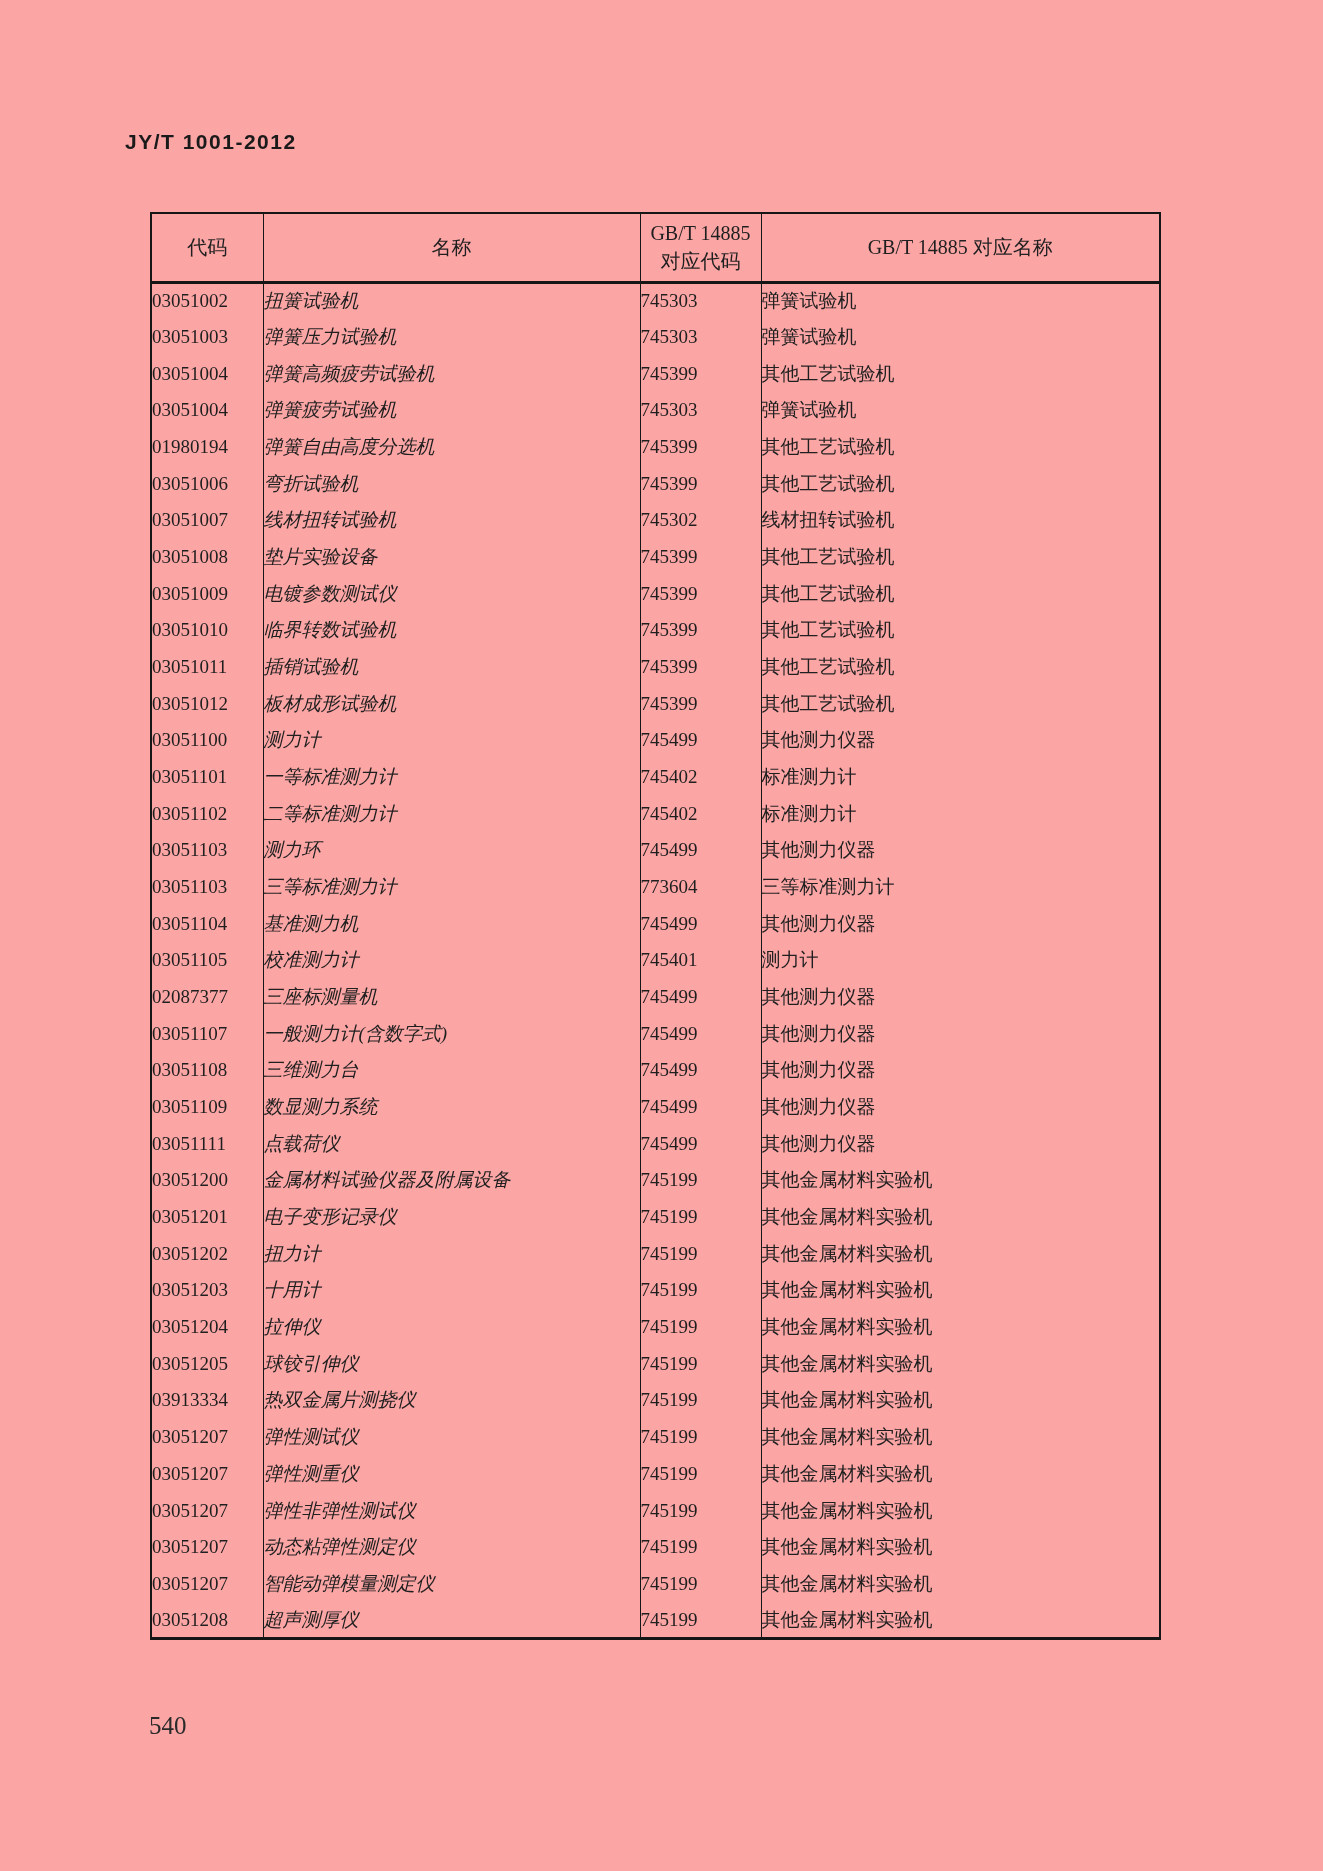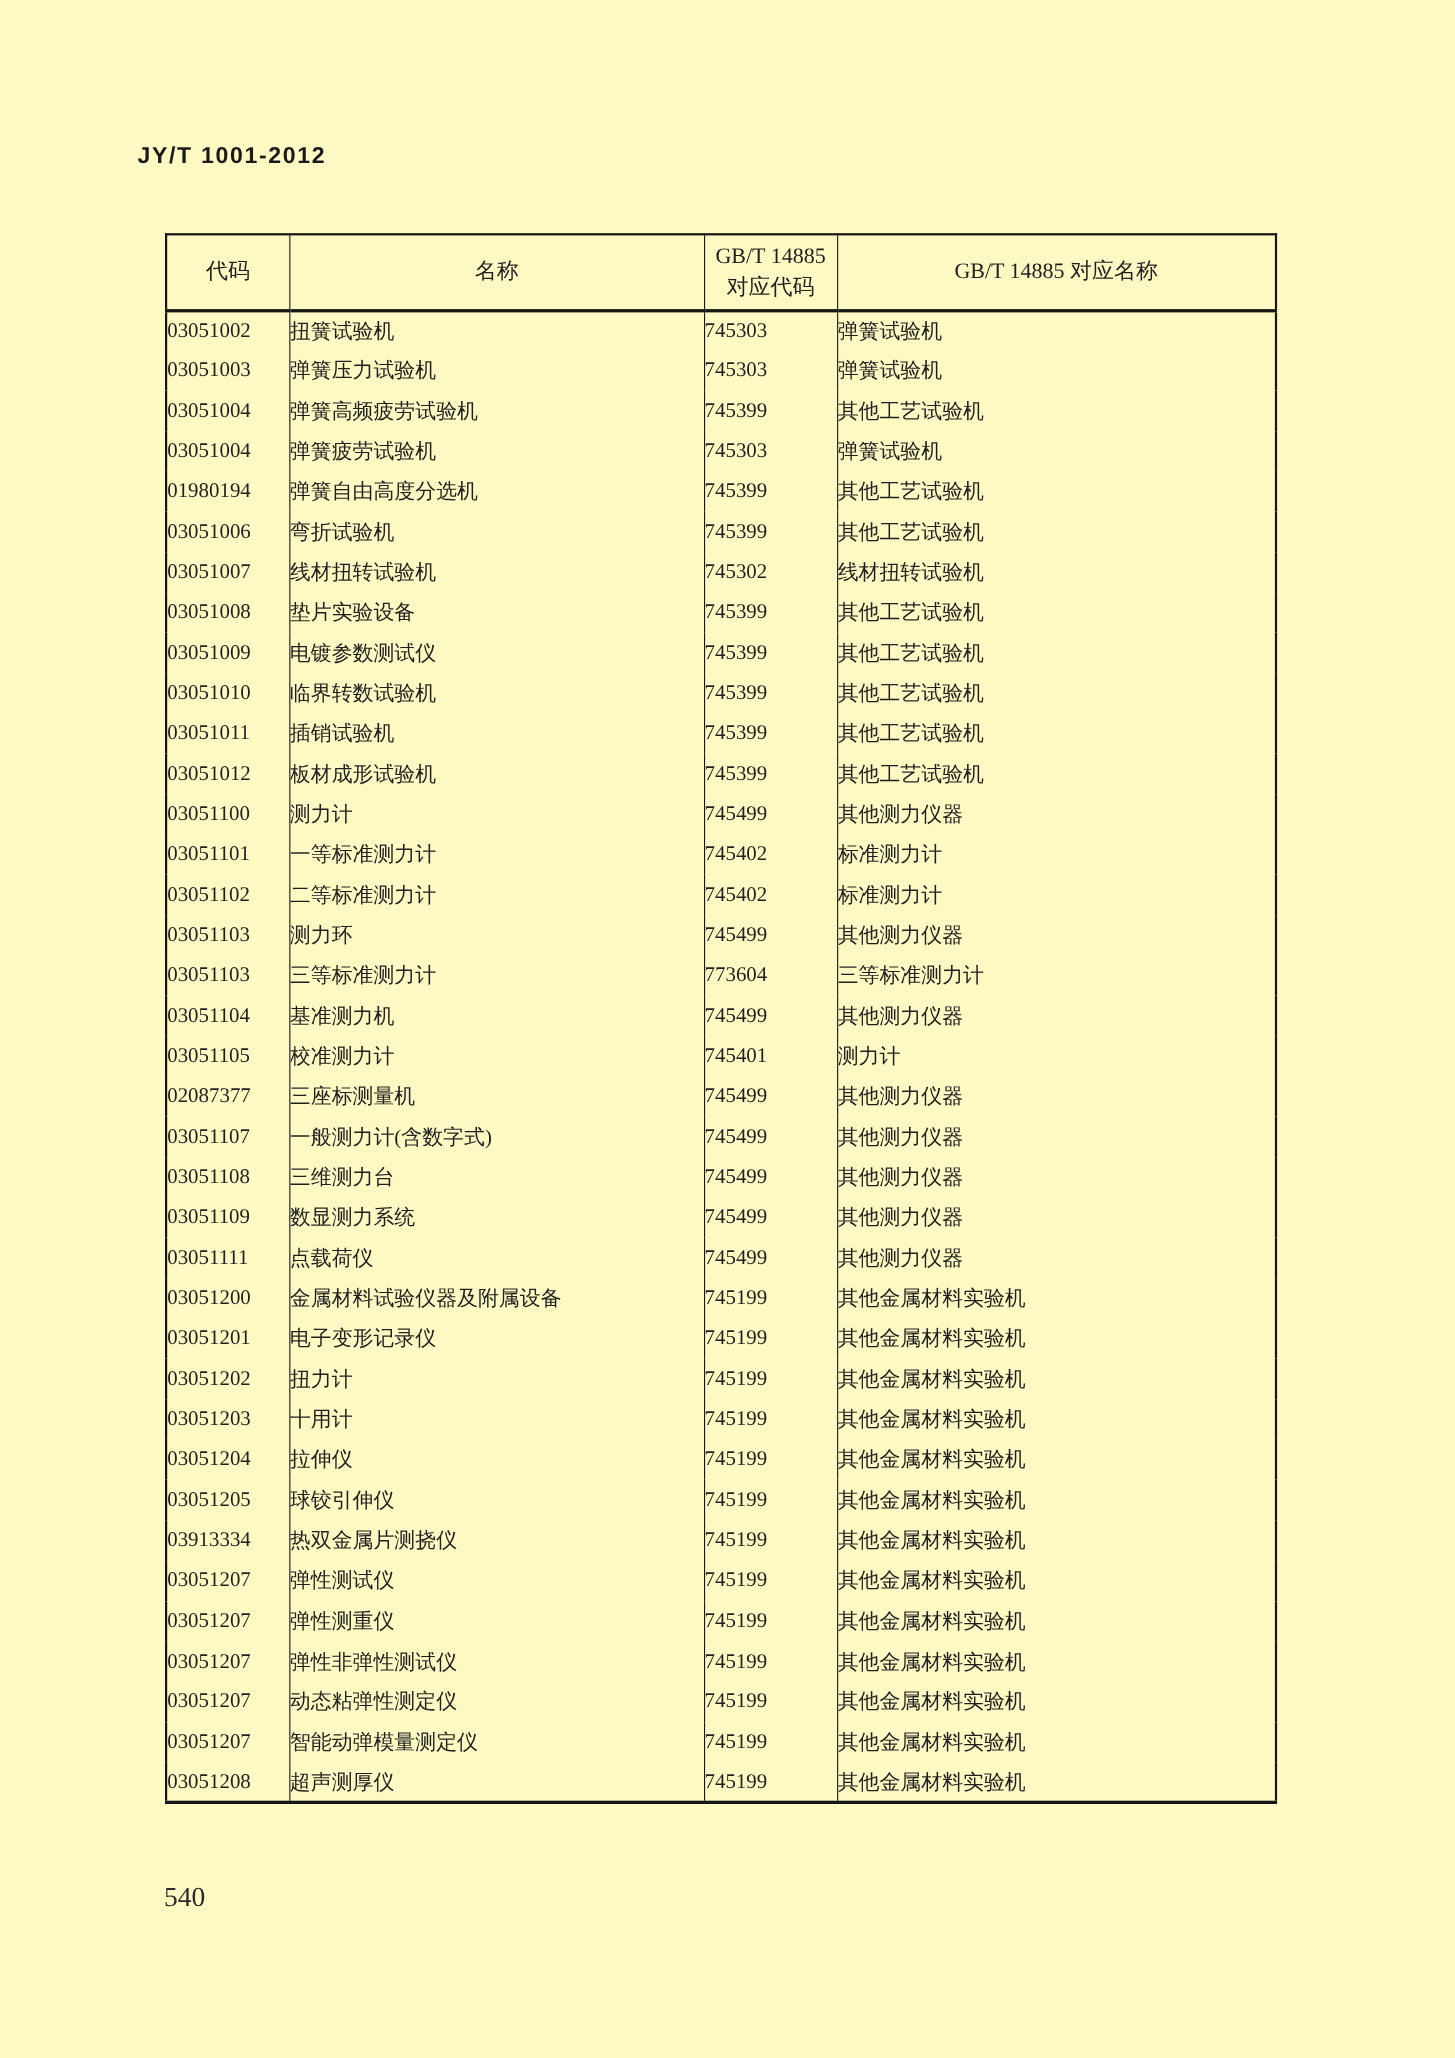--- a/index.html
+++ b/index.html
@@ -4,21 +4,21 @@
 <style>
   html, body {
     margin: 0;
     padding: 0;
     background: #e8e8e8;
   }
   #doc {
     position: relative;
     width: 1323px;
     height: 1871px;
-    background: #fef9c3;
+    background: #fca5a5;
     font-family: "Liberation Serif", "DejaVu Serif", serif;
     color: #1c1c1c;
     overflow: hidden;
   }
   .page-title {
     position: absolute;
     left: 125px;
     top: 130px;
     font-family: "Liberation Sans", "DejaVu Sans", sans-serif;
     font-size: 21px;
@@ -68,21 +68,21 @@
   }
   .hdr-two-line span { display: block; }
   
   table.data-table tbody tr {
     height: 36.68px;
   }
   table.data-table tbody td {
     vertical-align: middle;
   }
   td.col-code   { padding-left: 3px; font-family: Liberation Serif, serif;  }
-  td.col-name   { padding-left: 5px;  }
+  td.col-name   { padding-left: 5px; font-style: italic;  }
   td.col-gbcode { padding-left: 5px;  }
   td.col-gbname { padding-left: 10px; }
   .page-number {
     position: absolute;
     left: 149px;
     top: 1712px;
     font-size: 25px;
     color: #2a2a2a;
   }
 </style>

